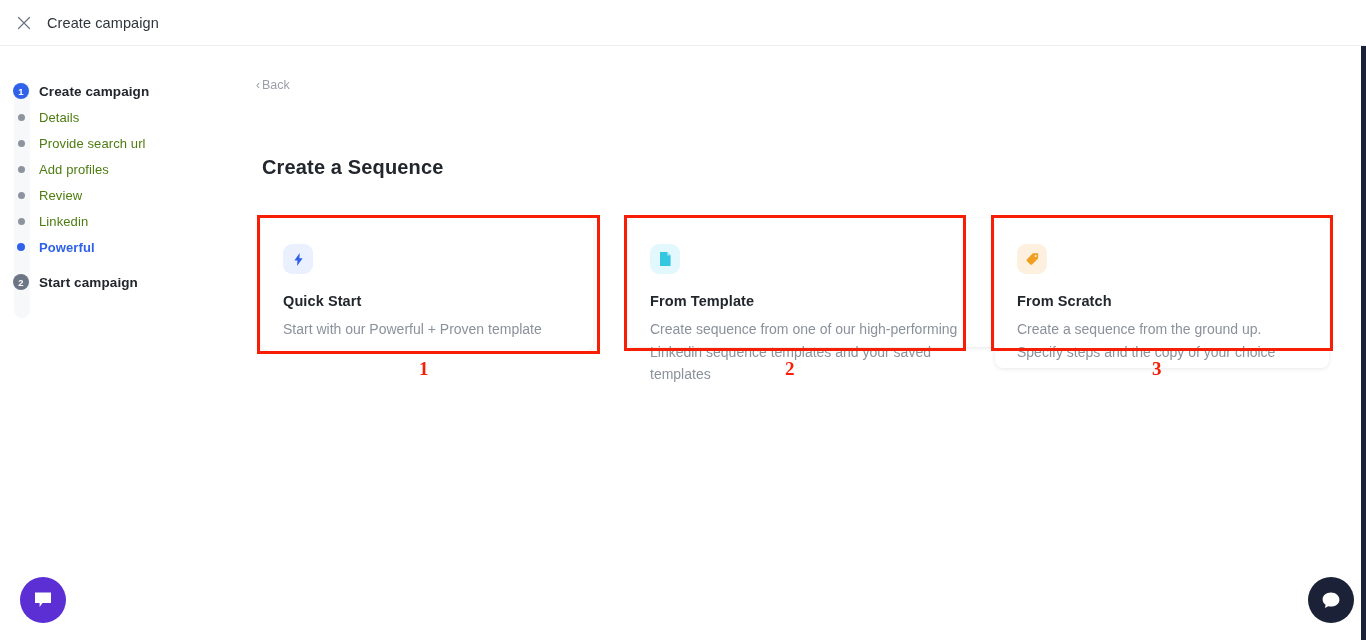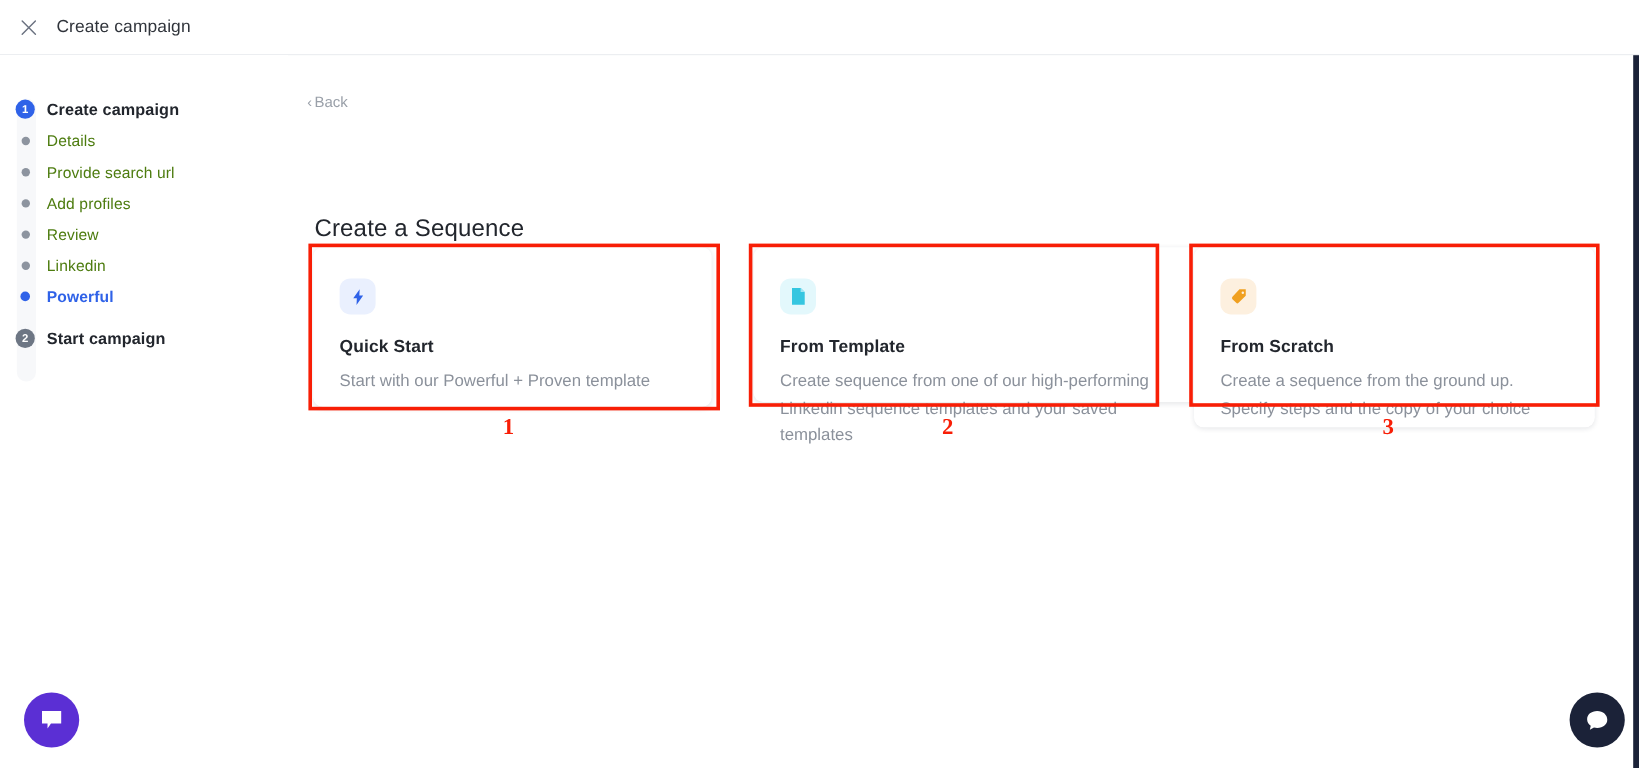--- a/index.html
+++ b/index.html
@@ -61,25 +61,25 @@
   
   .main { position: absolute; left: 240px; top: 46px; width: 1126px; height: 594px; }
   .back-link {
     position: absolute; left: 16px; top: 32px;
     display: flex; align-items: center; gap: 2px;
     font-size: 12.5px; color: #9aa0a9; cursor: pointer;
   }
   .back-chev { font-size: 12px; line-height: 1; color: #9aa0a9; }
   .page-title {
     position: absolute; left: 22px; top: 110px;
-    font-size: 20px; font-weight: 400; color: #22262d; letter-spacing: .15px; margin-top: 24px;
-  }
-
-  
-  .cards { position: absolute; left: 16px; top: 111px; display: flex; align-items: center; }
+    font-size: 20px; font-weight: 700; color: #22262d; letter-spacing: .15px;
+  }
+
+  
+  .cards { position: absolute; left: 16px; top: 123px; display: flex; align-items: center; }
   .card-slot { position: relative; }
   .redbox {
     position: absolute; border: 3px solid #f81e06; background: transparent;
     pointer-events: none;
   }
   .card {
     position: absolute; background: #ffffff; border-radius: 8px;
     box-shadow: 0 1px 4px rgba(20,28,48,.10);
     padding: 26px 22px 0 22px;
   }

